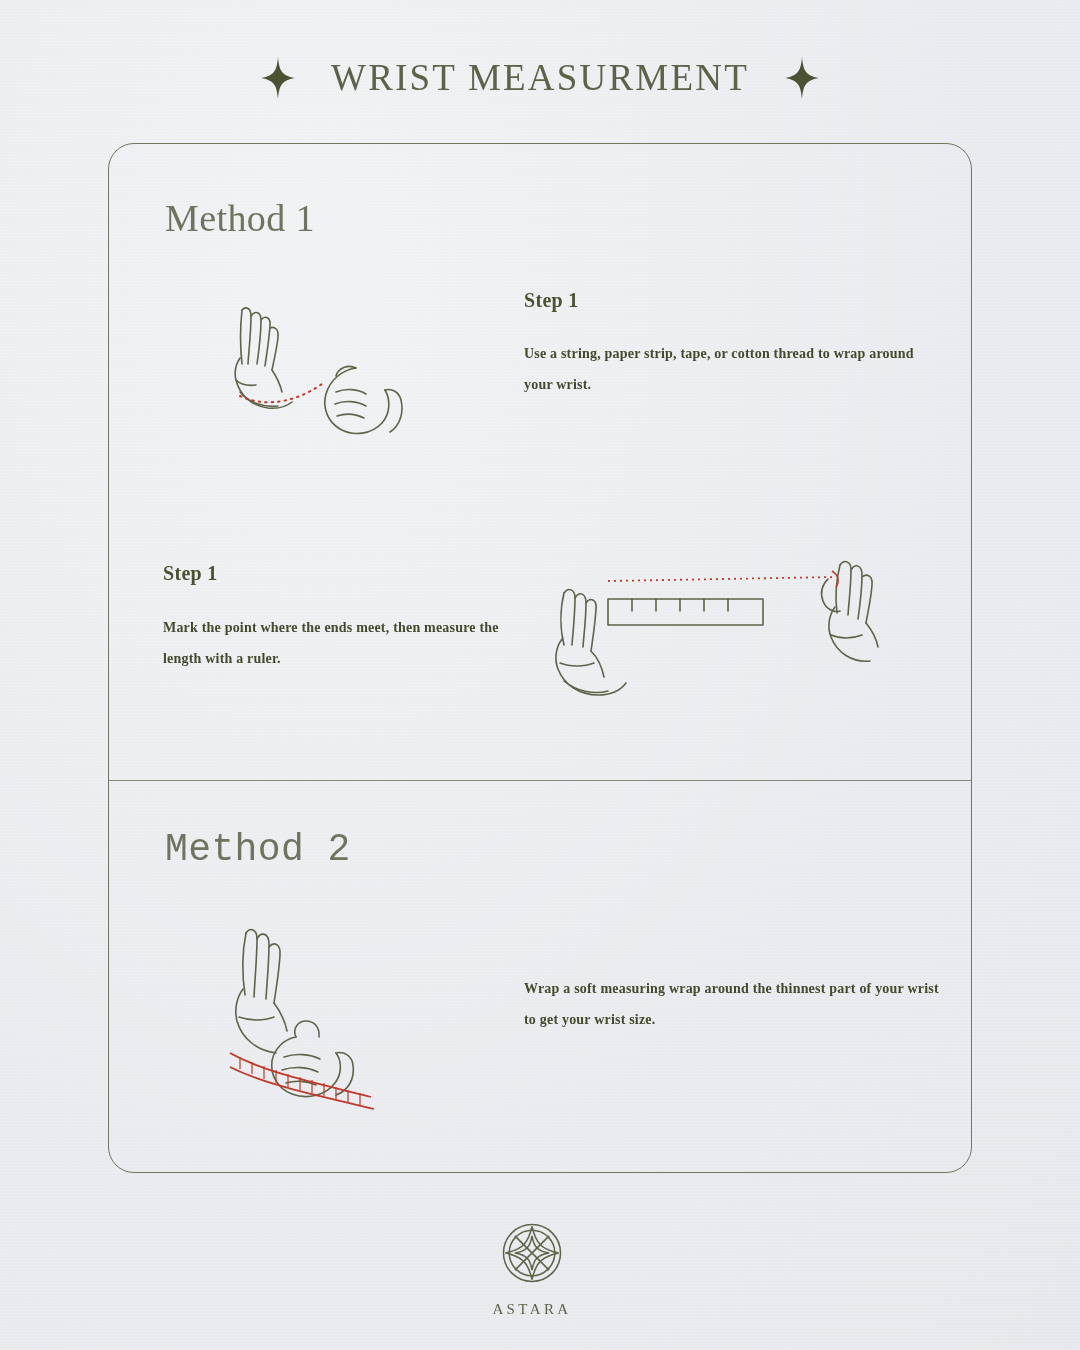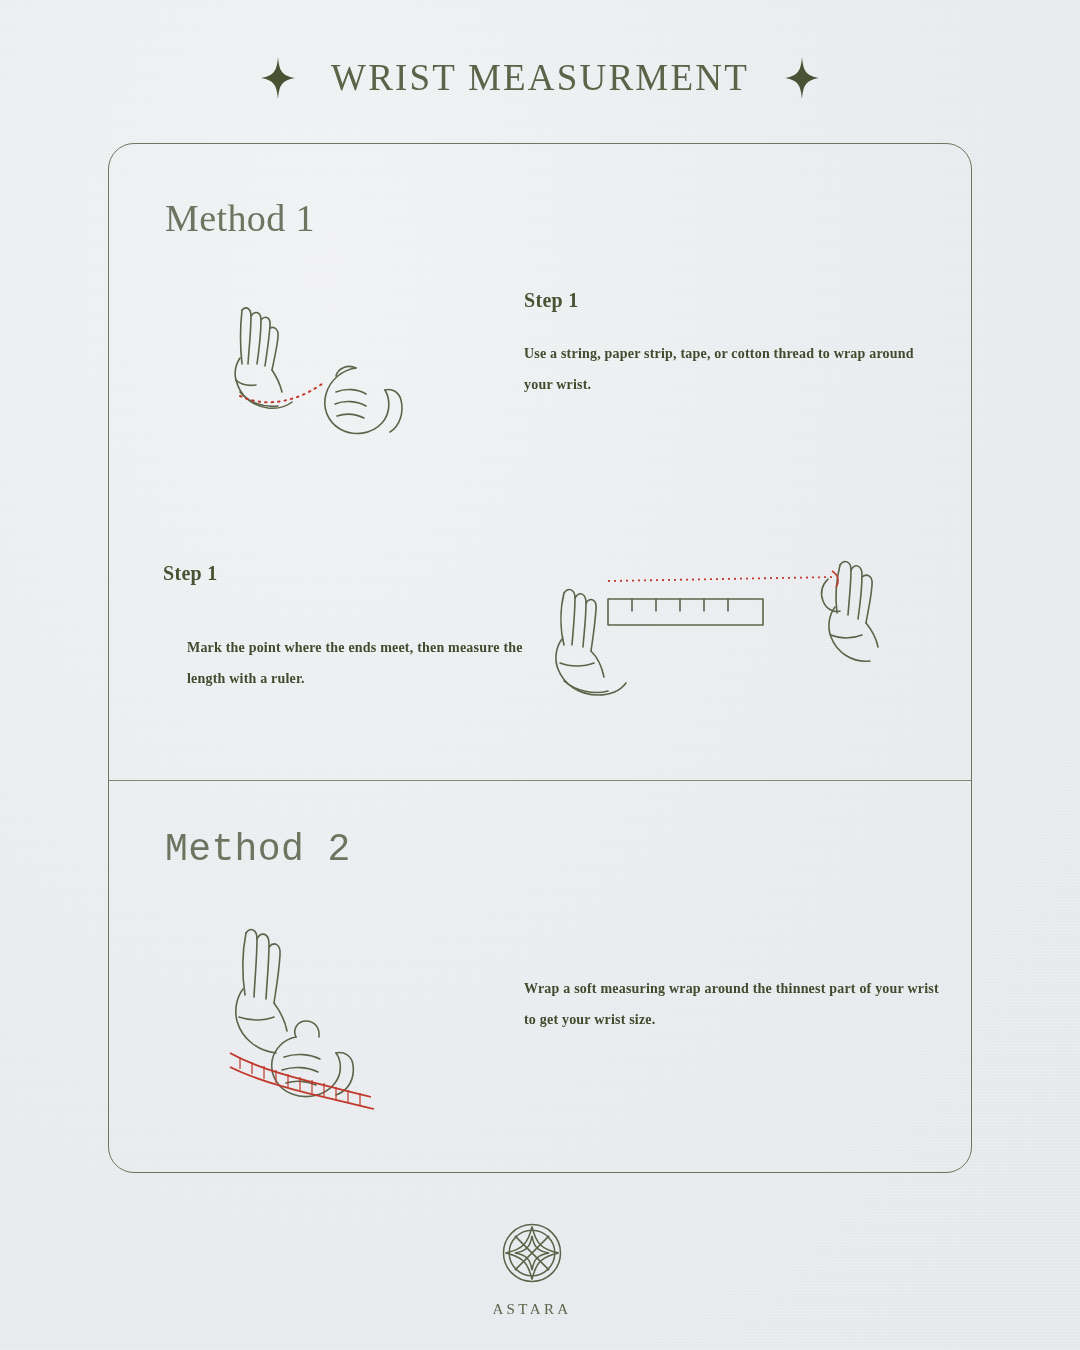--- a/index.html
+++ b/index.html
@@ -96,21 +96,21 @@
     position: absolute;
     font-weight: bold;
     font-size: 14px;
     line-height: 31px;
     color: #434b2f;
     letter-spacing: 0.2px;
   }
   #step1-label { left: 524px; top: 289px; }
   #step1-text  { left: 524px; top: 338px; width: 420px; }
   #step2-label { left: 163px; top: 562px; }
-  #step2-text  { left: 163px; top: 632px; width: 340px; margin-left: 24px; }
+  #step2-text  { left: 163px; top: 612px; width: 340px; }
   #m2-text     { left: 524px; top: 973px; width: 420px; }
 
   .art { position: absolute; }
   #art-step1 { left: 196px; top: 280px; width: 260px; height: 200px; }
   #art-step2 { left: 540px; top: 535px; width: 350px; height: 200px; }
   #art-m2    { left: 196px; top: 905px; width: 260px; height: 230px; }
 
   
   .footer {
     position: absolute;

